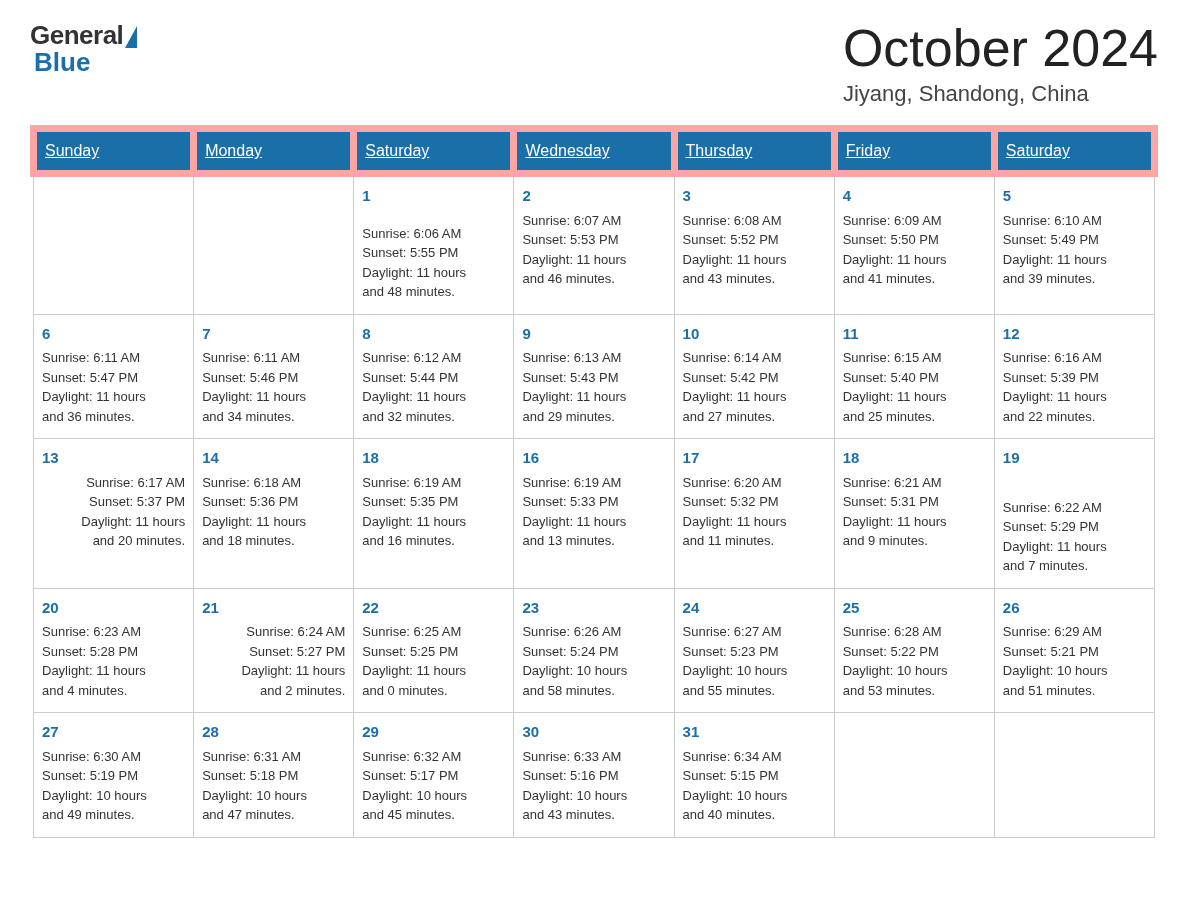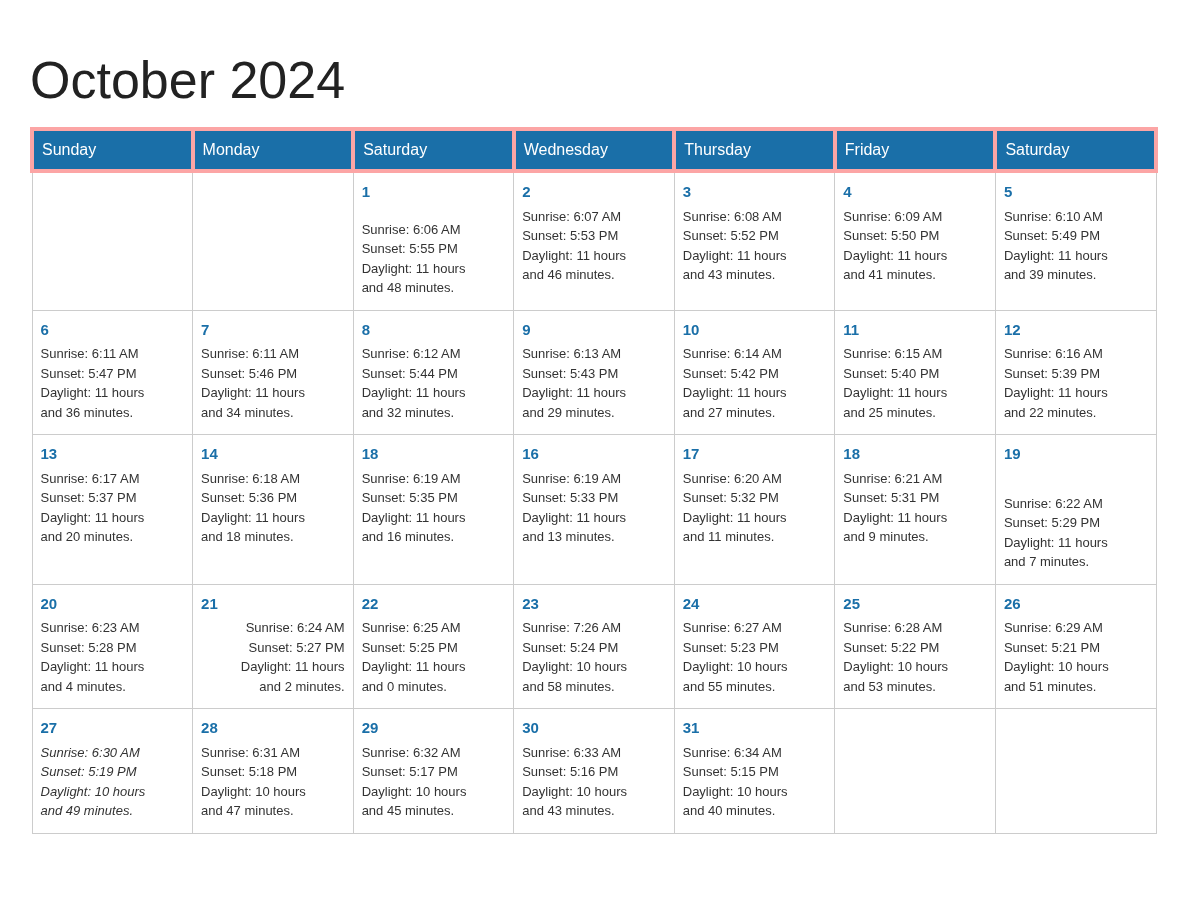--- a/index.html
+++ b/index.html
@@ -43,21 +43,20 @@
     }
     .logo-blue {
       font-size: 26px;
       font-weight: bold;
       color: #1a6fa8;
       margin-top: -4px;
       padding-left: 4px;
     }
     .title-block {
       text-align: left;
-      margin-top: 32px;
     }
     .month-title {
       font-size: 52px;
       font-weight: normal;
       color: #222;
       line-height: 1.1;
     }
     .location-title {
       font-size: 22px;
       color: #444;
@@ -68,21 +67,22 @@
       border-collapse: collapse;
       table-layout: fixed;
     }
     thead tr th {
       background-color: #1a6fa8;
       color: #fff;
       padding: 10px 8px;
       font-size: 16px;
       font-weight: normal;
       text-align: left;
-      border: 4px solid #fca5a5;
+      border: 7px solid #fca5a5;
+      text-decoration: underline;
     }
     tbody tr td {
       vertical-align: top;
       padding: 8px 8px 12px 8px;
       border: 1px solid #ccc;
       font-size: 13px;
       line-height: 1.5;
       height: 110px;
     }
     .day-number {
@@ -97,22 +97,30 @@
       font-size: 13px;
     }
     tbody tr td.empty {
       background: #fff;
     }
   </style>
 </head>
 <body>
 
 <div class="header">
+  <div class="logo">
+    <div class="logo-top">
+      <span class="logo-general">General</span>
+      <div class="logo-triangle"></div>
+    </div>
+    <span class="logo-blue">Blue</span>
+  </div>
   <div class="title-block">
     <div class="month-title">October 2024</div>
+    <div class="location-title">Jiyang, Shandong, China</div>
   </div>
 </div>
 
 <table>
   <thead>
     <tr>
     <th>Sunday</th>
         <th>Monday</th>
         <th>Saturday</th>
         <th>Wednesday</th>
@@ -208,21 +216,21 @@
           <span class="day-number">12</span>
           <div class="day-detail" style="white-space: pre-line;">Sunrise: 6:16 AM
 Sunset: 5:39 PM
 Daylight: 11 hours
 and 22 minutes.</div>
         </td>
       </tr>
       <tr>
         <td>
           <span class="day-number">13</span>
-          <div class="day-detail" style="white-space: pre-line;">Sunrise: 6:17 AM
+          <div class="day-detail" style="white-space: pre-line; text-align: right;">Sunrise: 6:17 AM
 Sunset: 5:37 PM
 Daylight: 11 hours
 and 20 minutes.</div>
         </td>
         <td>
           <span class="day-number">14</span>
           <div class="day-detail" style="white-space: pre-line;">Sunrise: 6:18 AM
 Sunset: 5:36 PM
 Daylight: 11 hours
 and 18 minutes.</div>
@@ -280,21 +288,21 @@
         </td>
         <td>
           <span class="day-number">22</span>
           <div class="day-detail" style="white-space: pre-line;">Sunrise: 6:25 AM
 Sunset: 5:25 PM
 Daylight: 11 hours
 and 0 minutes.</div>
         </td>
         <td>
           <span class="day-number">23</span>
-          <div class="day-detail" style="white-space: pre-line;">Sunrise: 7:26 AM
+          <div class="day-detail" style="white-space: pre-line;">Sunrise: 6:26 AM
 Sunset: 5:24 PM
 Daylight: 10 hours
 and 58 minutes.</div>
         </td>
         <td>
           <span class="day-number">24</span>
           <div class="day-detail" style="white-space: pre-line;">Sunrise: 6:27 AM
 Sunset: 5:23 PM
 Daylight: 10 hours
 and 55 minutes.</div>
@@ -310,21 +318,21 @@
           <span class="day-number">26</span>
           <div class="day-detail" style="white-space: pre-line;">Sunrise: 6:29 AM
 Sunset: 5:21 PM
 Daylight: 10 hours
 and 51 minutes.</div>
         </td>
       </tr>
       <tr>
         <td>
           <span class="day-number">27</span>
-          <div class="day-detail" style="white-space: pre-line; font-style: italic;">Sunrise: 6:30 AM
+          <div class="day-detail" style="white-space: pre-line;">Sunrise: 6:30 AM
 Sunset: 5:19 PM
 Daylight: 10 hours
 and 49 minutes.</div>
         </td>
         <td>
           <span class="day-number">28</span>
           <div class="day-detail" style="white-space: pre-line;">Sunrise: 6:31 AM
 Sunset: 5:18 PM
 Daylight: 10 hours
 and 47 minutes.</div>

